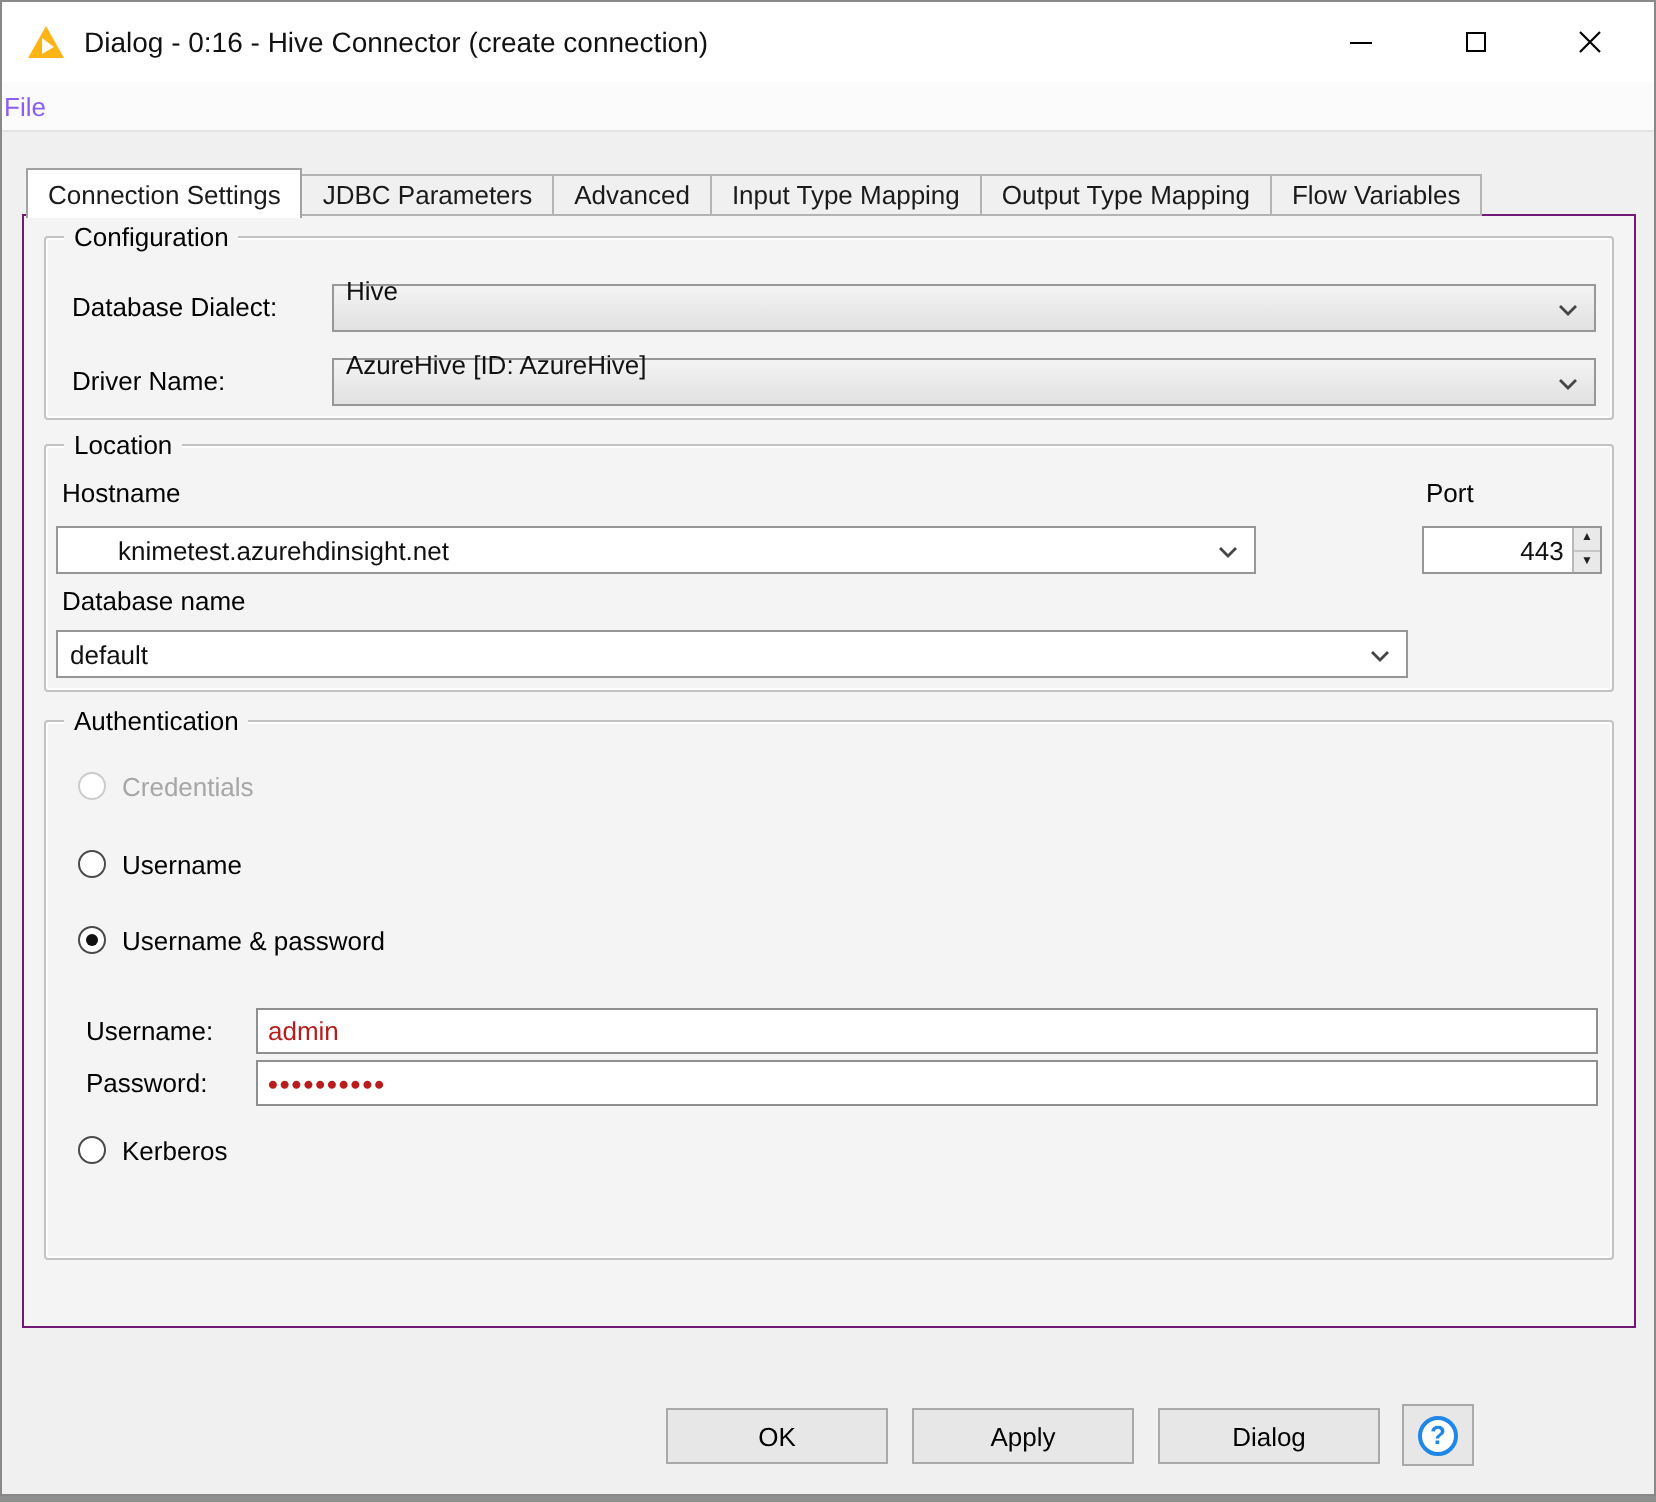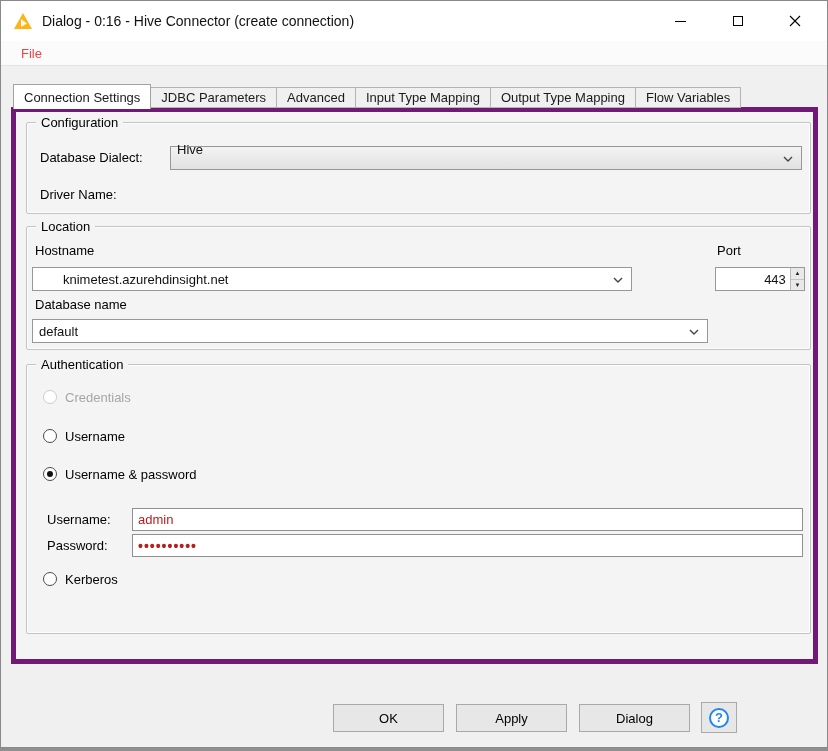--- a/index.html
+++ b/index.html
@@ -12,30 +12,30 @@
   .titlebar{position:absolute;top:0;left:0;right:0;height:40px;background:#ffffff;display:flex;align-items:center;}
   .app-icon{margin-left:12px;width:20px;height:18px;display:inline-flex;}
   .title-text{margin-left:9px;font-size:14px;color:#111;white-space:nowrap;}
   .win-controls{position:absolute;right:4px;top:0;height:40px;display:flex;}
   .win-btn{width:57px;height:40px;display:flex;align-items:center;justify-content:center;cursor:default;}
   .glyph-min{display:block;width:11px;height:0;border-top:1px solid #000;}
   .glyph-max{display:block;width:10px;height:10px;border:1px solid #000;background:transparent;}
 
   
   .menubar{position:absolute;top:40px;left:0;right:0;height:25px;background:#fbfbfb;border-bottom:1px solid #e4e4e4;display:flex;align-items:center;}
-  .menu-item{padding:3px 20px;font-size:13px;color:#ef4444;}
+  .menu-item{padding:3px 1px;font-size:13px;color:#8b5cf6;}
 
   
   .tabs{position:absolute;top:83px;left:12px;height:24px;display:flex;align-items:flex-end;z-index:5;}
   .tab{height:21px;padding:0 10px;display:flex;align-items:center;font-size:13px;color:#1a1a1a;
        background:#f0f0f0;border:1px solid #b4b4b4;margin-left:-1px;white-space:nowrap;}
   .tab.active{height:25px;background:#ffffff;border-color:#a2a2a2;border-bottom:none;margin-left:0;margin-bottom:-1px;z-index:6;position:relative;}
 
   
-  .panel{position:absolute;top:106px;left:10px;width:807px;height:557px;background:#f4f4f4;border:5px solid #701a75;}
+  .panel{position:absolute;top:106px;left:10px;width:807px;height:557px;background:#f4f4f4;border:1px solid #701a75;}
 
   .group{position:absolute;border:1px solid #c3c3c3;border-radius:2px;box-shadow:inset 0 0 0 1px #fdfdfd;}
   .group-label{position:absolute;top:-8px;left:9px;background:#f4f4f4;padding:0 5px;font-size:13px;color:#000;line-height:15px;}
 
   .field-label{position:absolute;font-size:13px;color:#000;white-space:nowrap;}
 
   .combo{position:absolute;height:24px;border:1px solid #979797;background:linear-gradient(#f3f3f3,#e1e1e1);
          display:flex;align-items:center;padding:0 22px 17px 6px;font-size:13px;color:#111;}
   .combo .chev{position:absolute;right:8px;top:9px;display:block;line-height:0;}
   .combo.editable{background:#fff;padding:0 22px 0 0;}
@@ -114,20 +114,28 @@
         <span class="field-label" style="left:13px;top:27px;">Database Dialect:</span>
         <div class="combo" style="left:143px;top:23px;right:8px;">
           <span>Hive</span>
           <span class="chev">
             <svg width="10" height="6" viewBox="0 0 10 6">
                 <path d="M1 1 L5 5 L9 1" fill="none" stroke="#454545" stroke-width="1.4"></path>
               </svg>
           </span>
         </div>
         <span class="field-label" style="left:13px;top:64px;">Driver Name:</span>
+        <div class="combo" style="left:143px;top:60px;right:8px;">
+          <span>AzureHive [ID: AzureHive]</span>
+          <span class="chev">
+            <svg width="10" height="6" viewBox="0 0 10 6">
+                <path d="M1 1 L5 5 L9 1" fill="none" stroke="#454545" stroke-width="1.4"></path>
+              </svg>
+          </span>
+        </div>
       </div>
 
       <div class="group" style="left:10px;top:114px;width:785px;height:124px;">
         <span class="group-label">Location</span>
         <span class="field-label" style="left:8px;top:16px;">Hostname</span>
         <span class="field-label" style="left:690px;top:16px;">Port</span>
         <div class="combo editable" style="left:5px;top:40px;width:600px;padding-left:24px;">
           <input value="knimetest.azurehdinsight.net" style="">
           <span class="chev">
             <svg width="10" height="6" viewBox="0 0 10 6">

